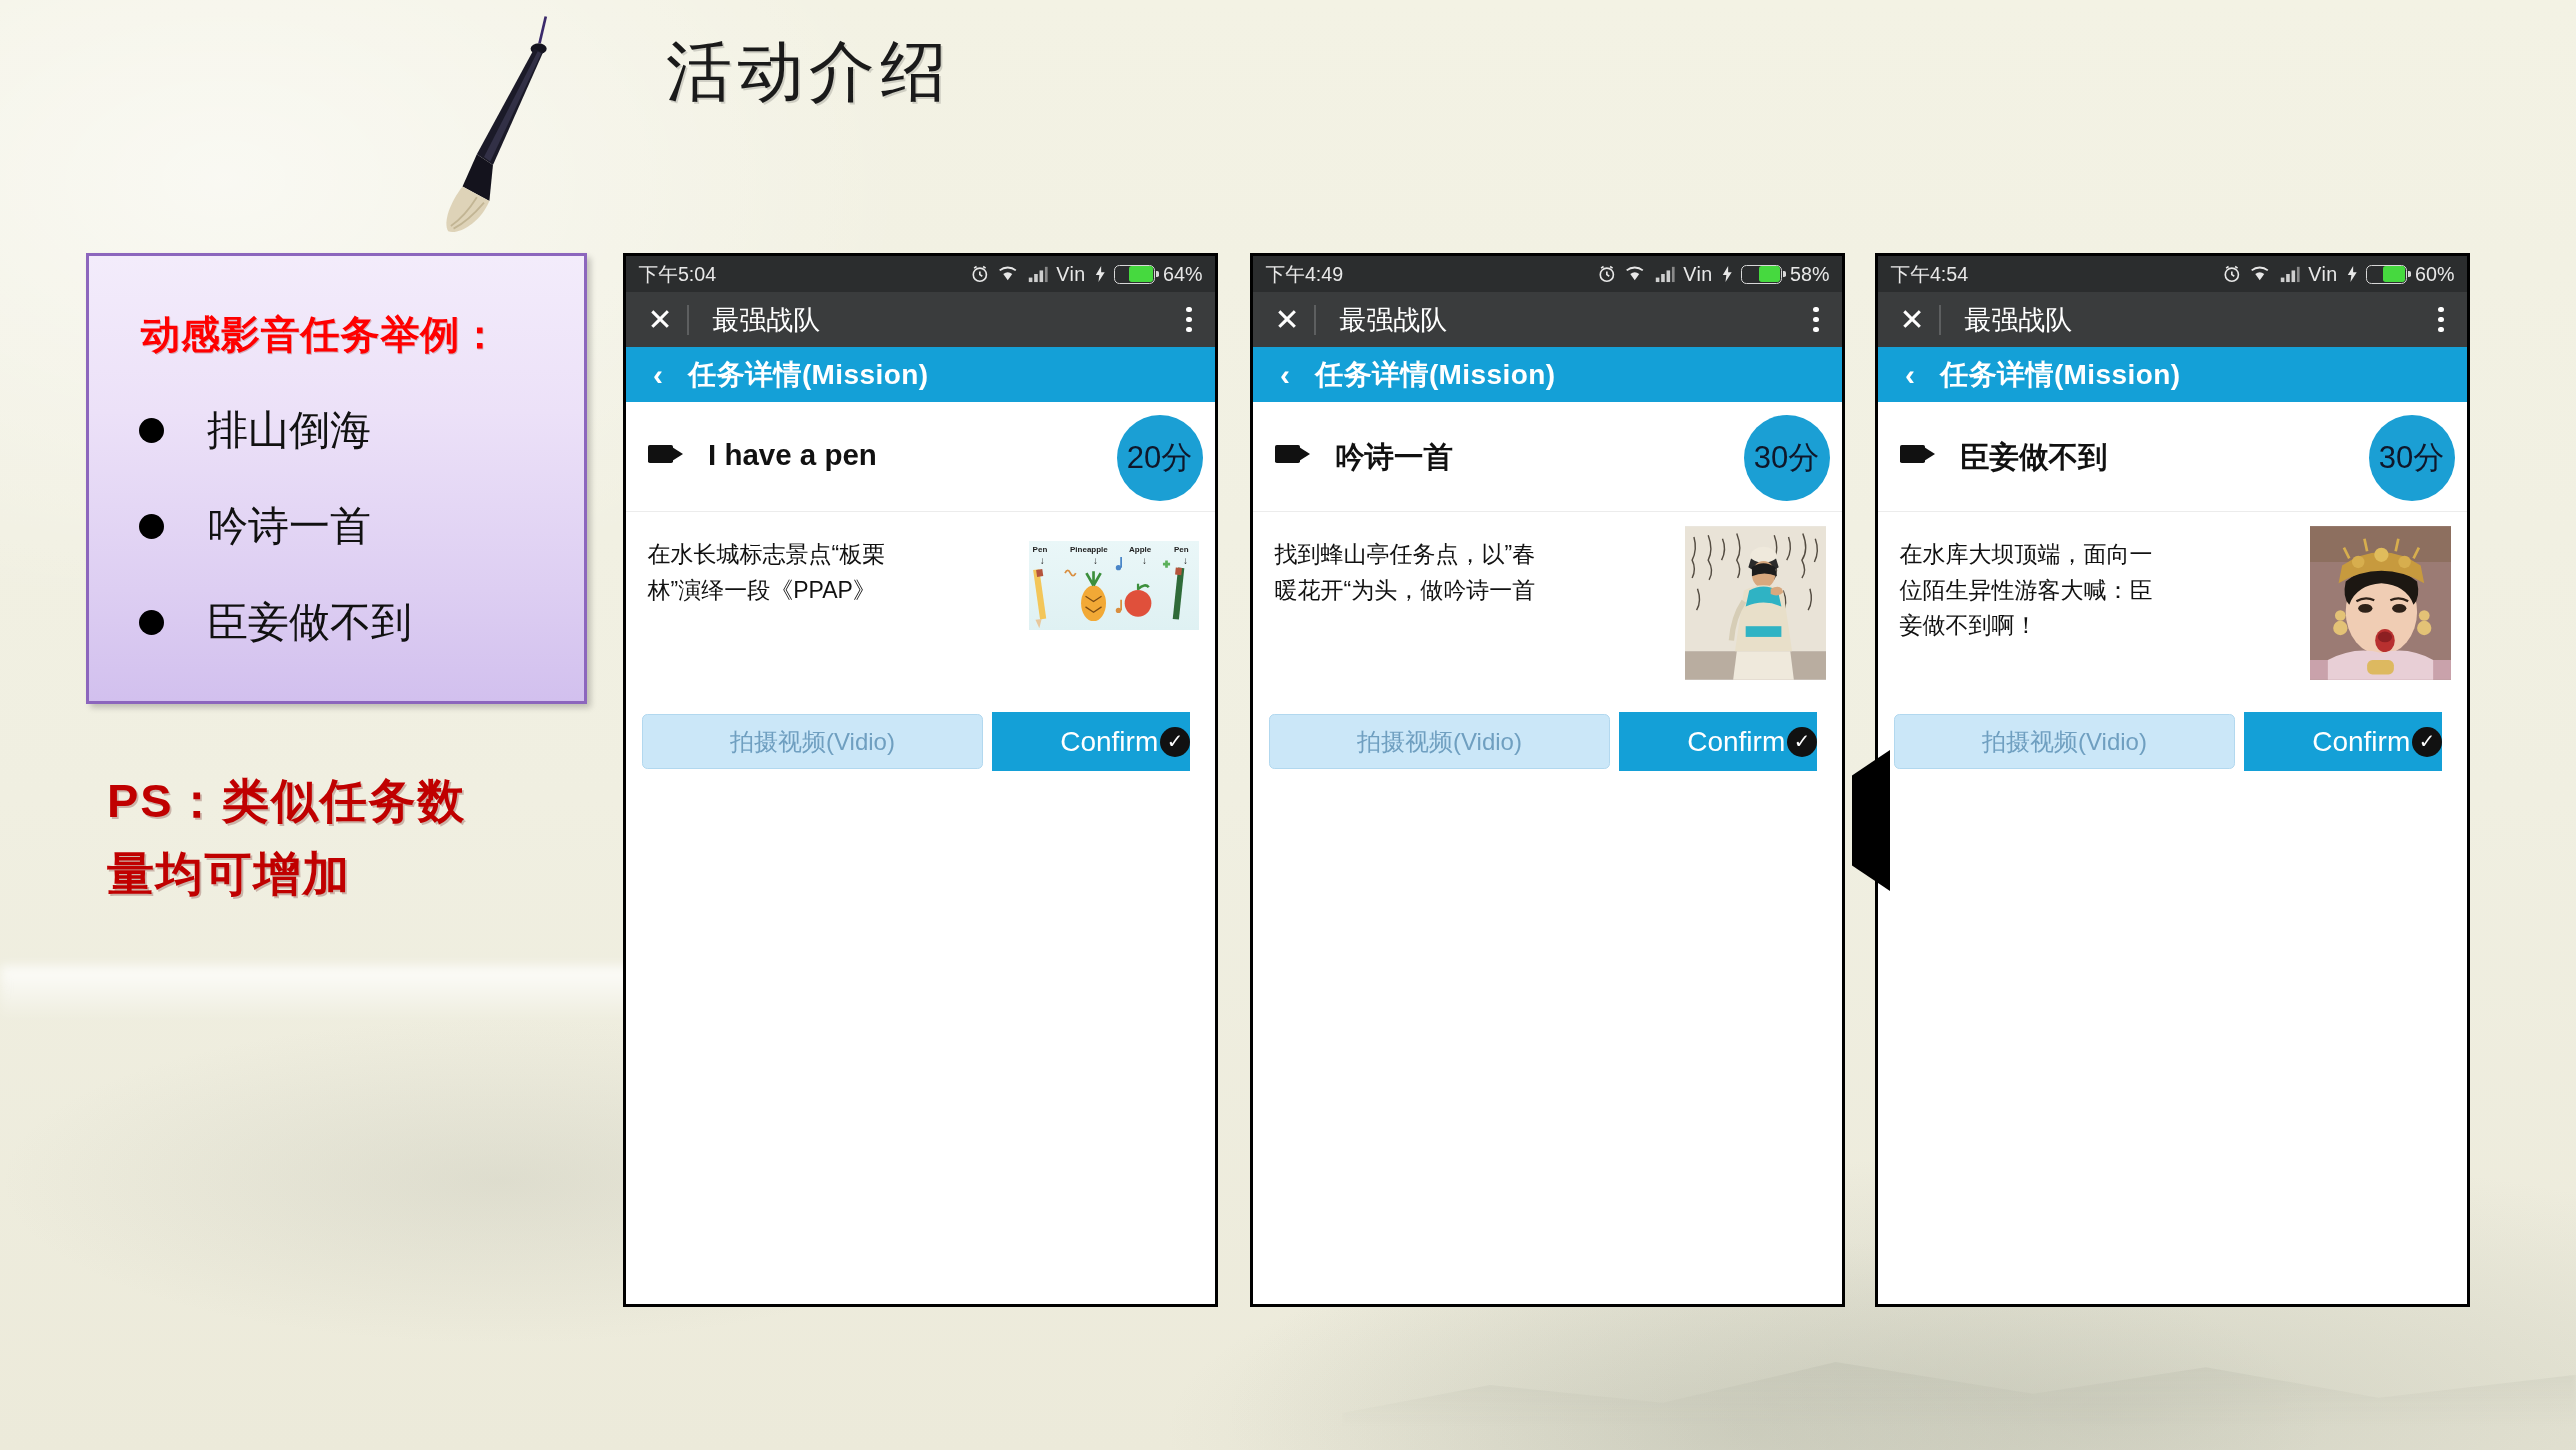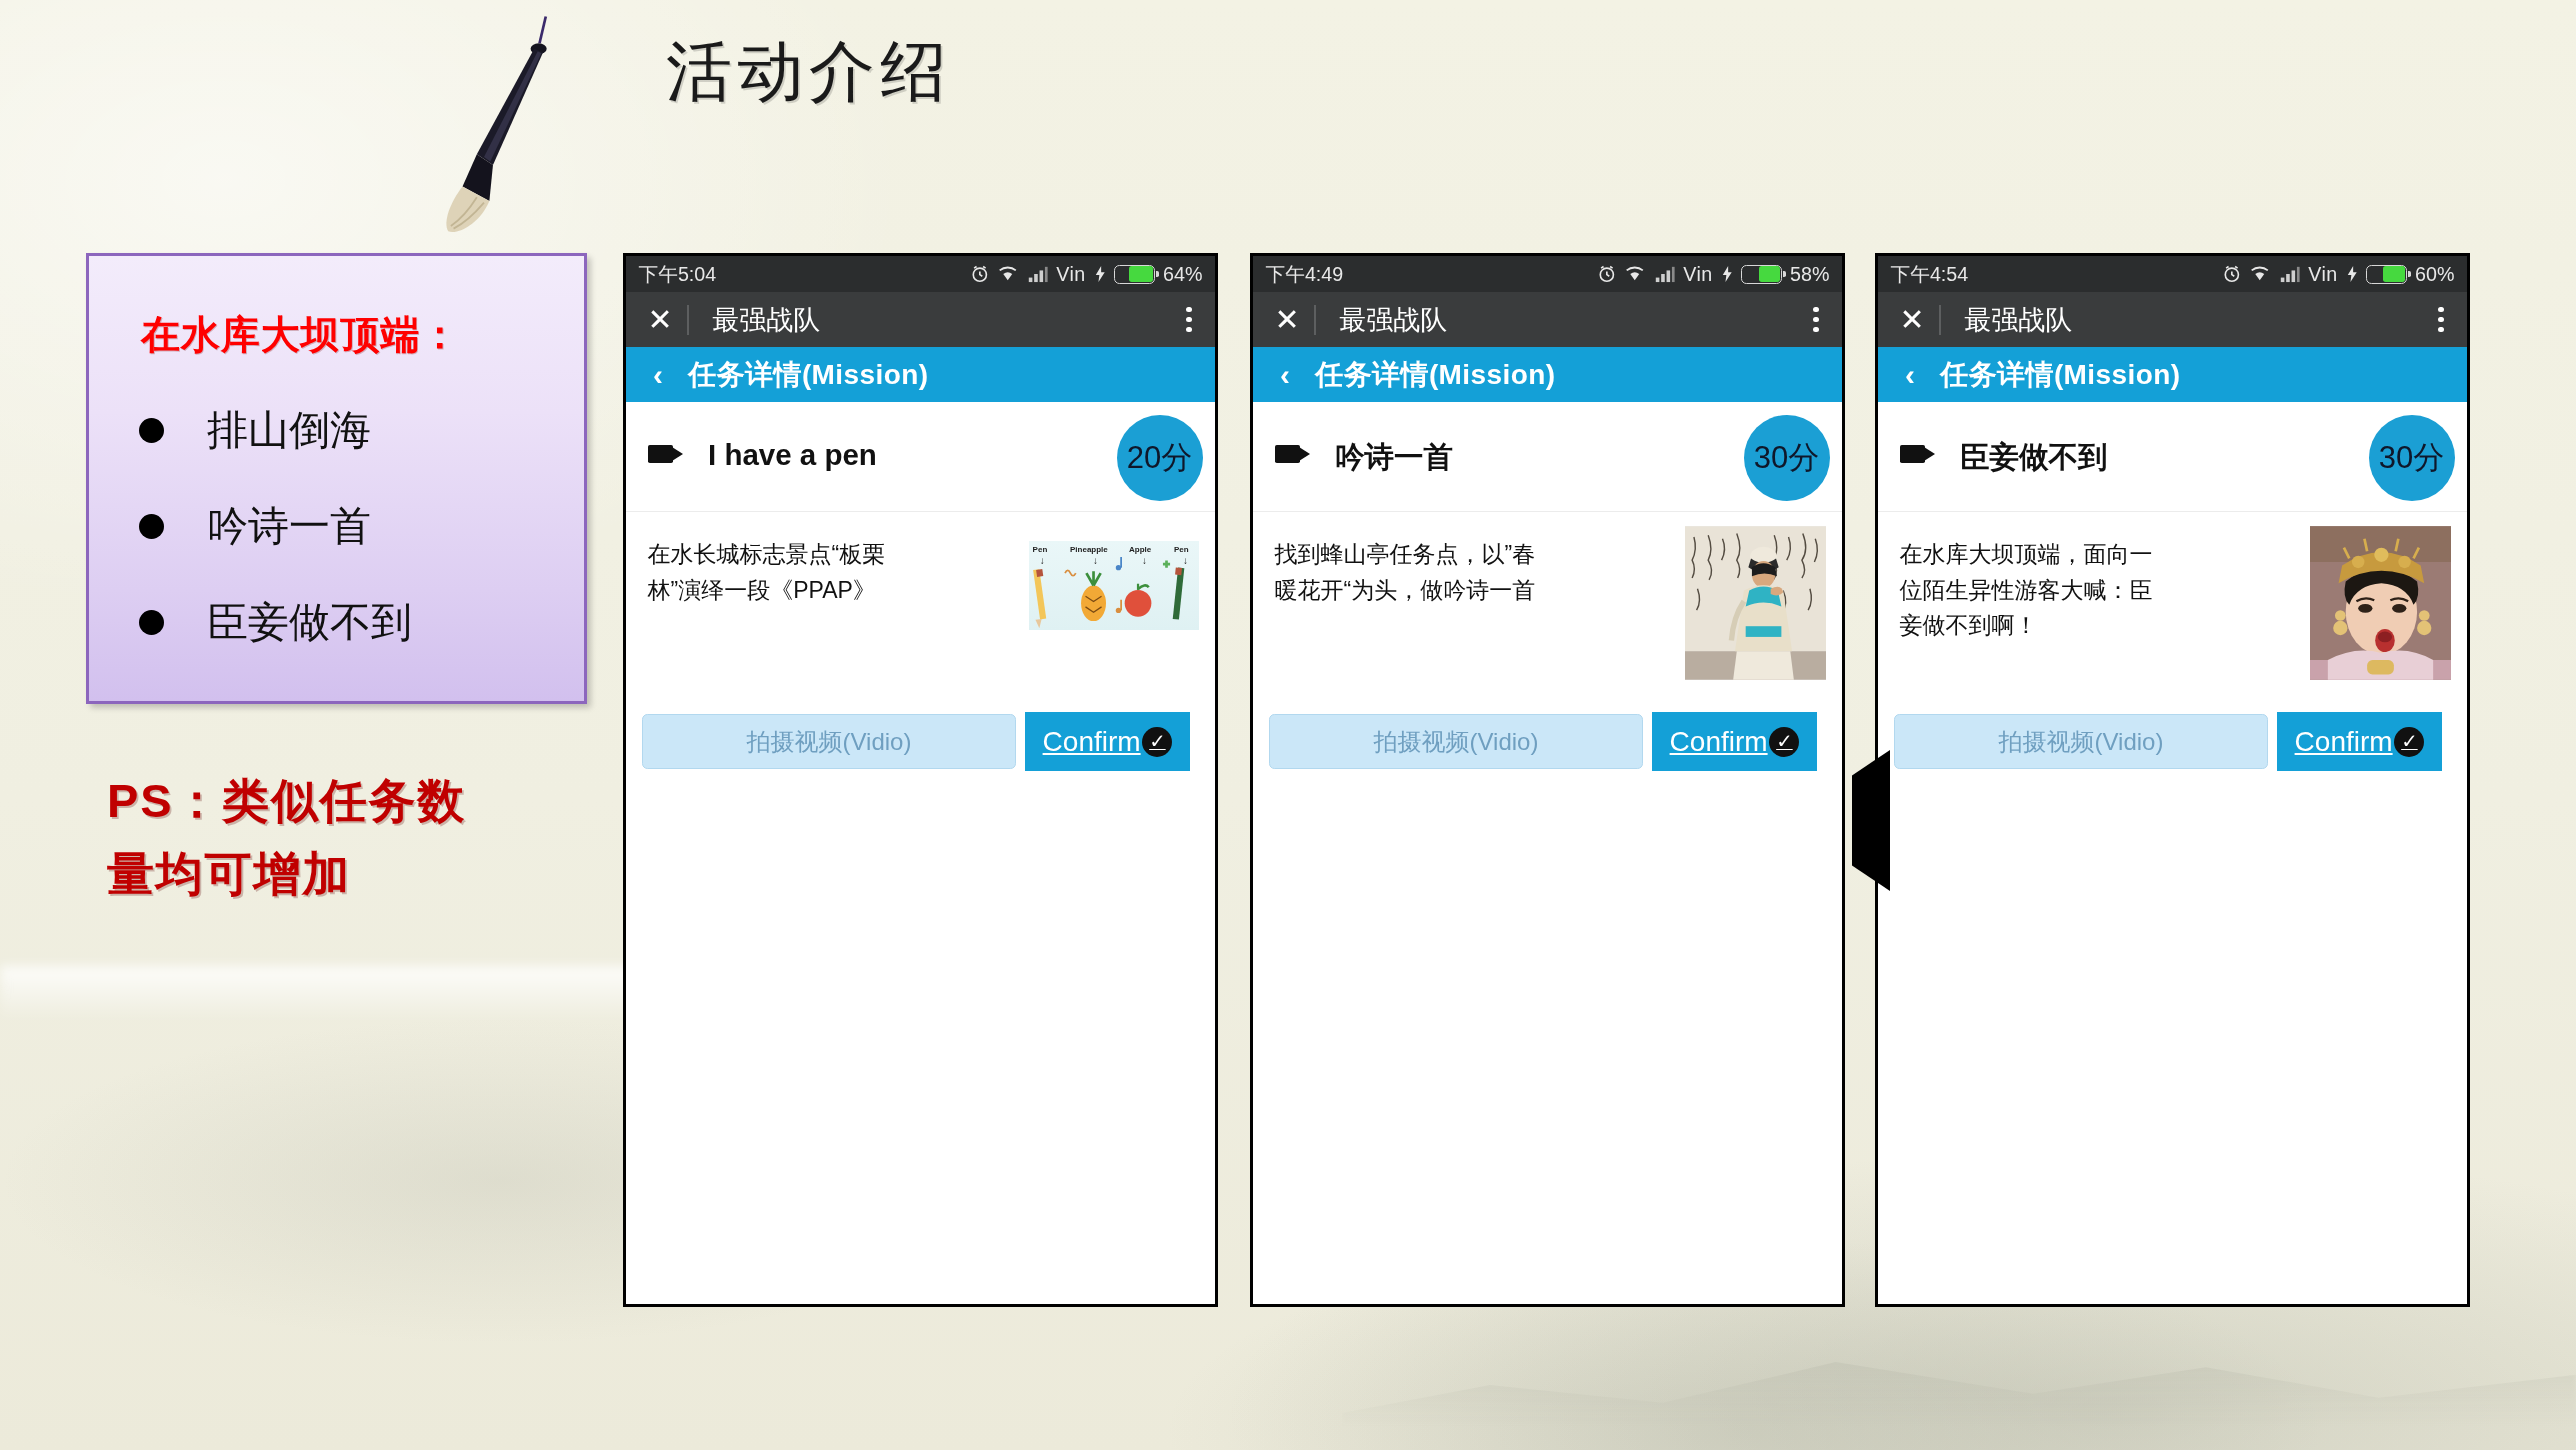--- a/index.html
+++ b/index.html
@@ -97,23 +97,23 @@
   .task-body{position:relative;padding:21.5px 0 0 0;height:193px;}
   .task-desc{position:absolute;left:21.5px;top:25px;width:268px;font-size:23px;
      line-height:1.55;color:#111;}
   .task-img{position:absolute;right:16px;top:16px;border:0;overflow:hidden;background:#eee;}
 
   .btnrow{position:absolute;left:0;right:9px;top:456px;display:flex;
      align-items:center;padding:0 16px;box-sizing:border-box;}
   .btn-video{flex:1;height:55px;background:#cbe7f8;border:1.8px solid #b2d8ef;
      border-radius:5.4px;display:flex;align-items:center;justify-content:center;
      color:#6f9fc0;font-size:24px;box-sizing:border-box;}
-  .btn-confirm{width:165px;height:59px;background:#14a0d7;margin-left:9px;
-     display:flex;align-items:center;justify-content:center;color:#fff;font-size:28px;
-     box-sizing:border-box;text-decoration:underline;}
+  .btn-confirm{width:198px;height:59px;background:#14a0d7;margin-left:9px;
+     display:flex;align-items:center;justify-content:flex-end;color:#fff;font-size:28px;
+     box-sizing:border-box;}
   .chk{width:30px;height:30px;border-radius:50%;background:#111;color:#fff;
      display:flex;align-items:center;justify-content:center;font-size:19.7px;margin-left:1.8px;}
 
   
   .ppap{width:170px;height:89px;background:linear-gradient(180deg,#eaf7f8,#dff1f3);
         position:relative;}
   .ppap-lbl{position:absolute;top:-18px;font-size:8px;font-weight:bold;color:#222;}
   .ppap-arr{position:absolute;font-size:9.8px;color:#222;}
 
   
@@ -134,21 +134,21 @@
   <path d="M150 47 L146 45 L86 163 L93 168 Z" fill="#3c3b52" opacity=".7"></path>
   <path d="M96 172 L78 160 L62 196 L92 212 Z" fill="#14131d"></path>
   <path d="M92 212 L62 196 C48 214 40 236 46 246 C58 250 82 236 92 212 Z" fill="#ded3b8"></path>
   <path d="M86 214 C74 228 62 238 52 243" stroke="#c2b594" stroke-width="2" fill="none"></path>
   <path d="M78 208 C68 224 58 234 49 240" stroke="#c2b594" stroke-width="2" fill="none"></path>
 </svg>
 
 <div id="title">活动介绍</div>
 
 <div id="callout">
-  <div id="callout-title">在水库大坝顶端：</div>
+  <div id="callout-title">动感影音任务举例：</div>
   <div class="c-item">
     <span class="c-bullet"></span>
     <span class="c-text">排山倒海</span>
   </div>
   <div class="c-item">
     <span class="c-bullet"></span>
     <span class="c-text">吟诗一首</span>
   </div>
   <div class="c-item">
     <span class="c-bullet"></span>

